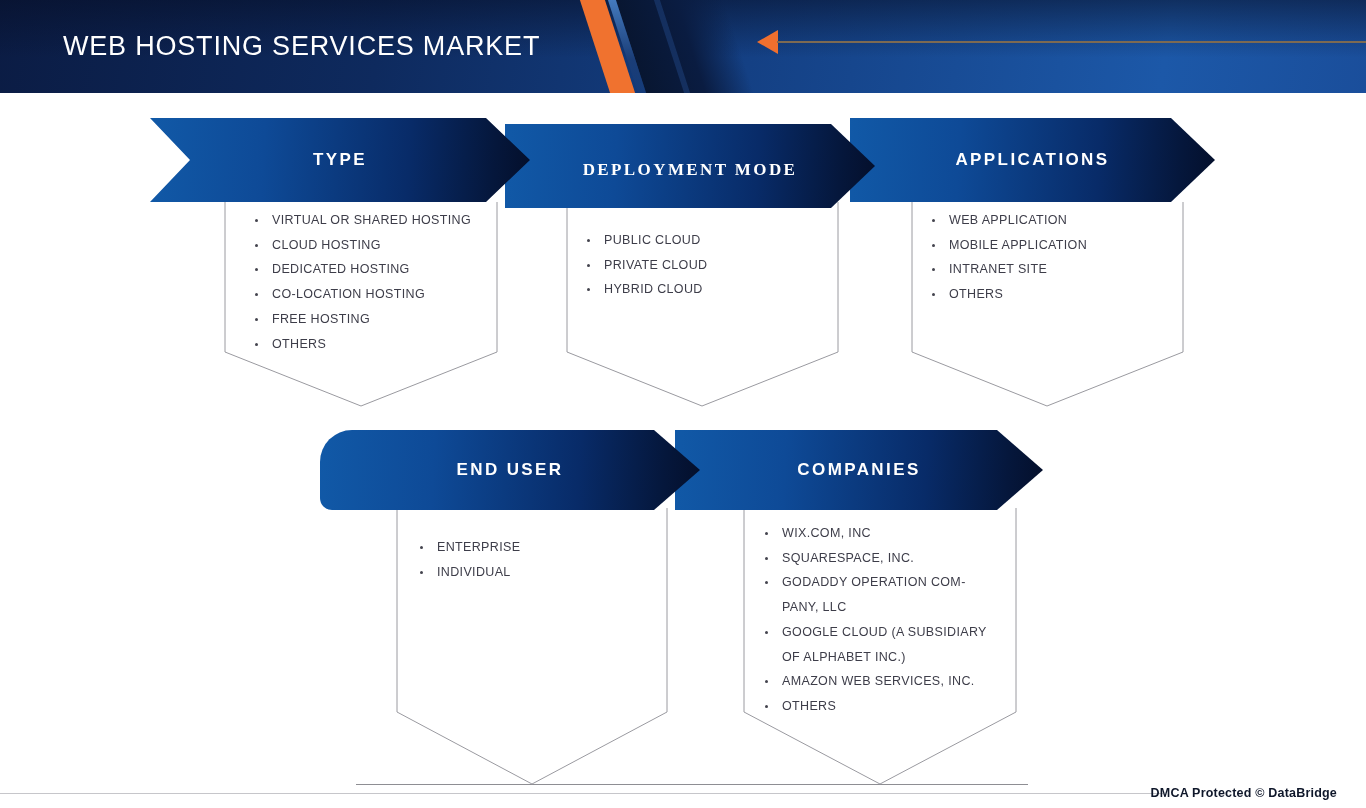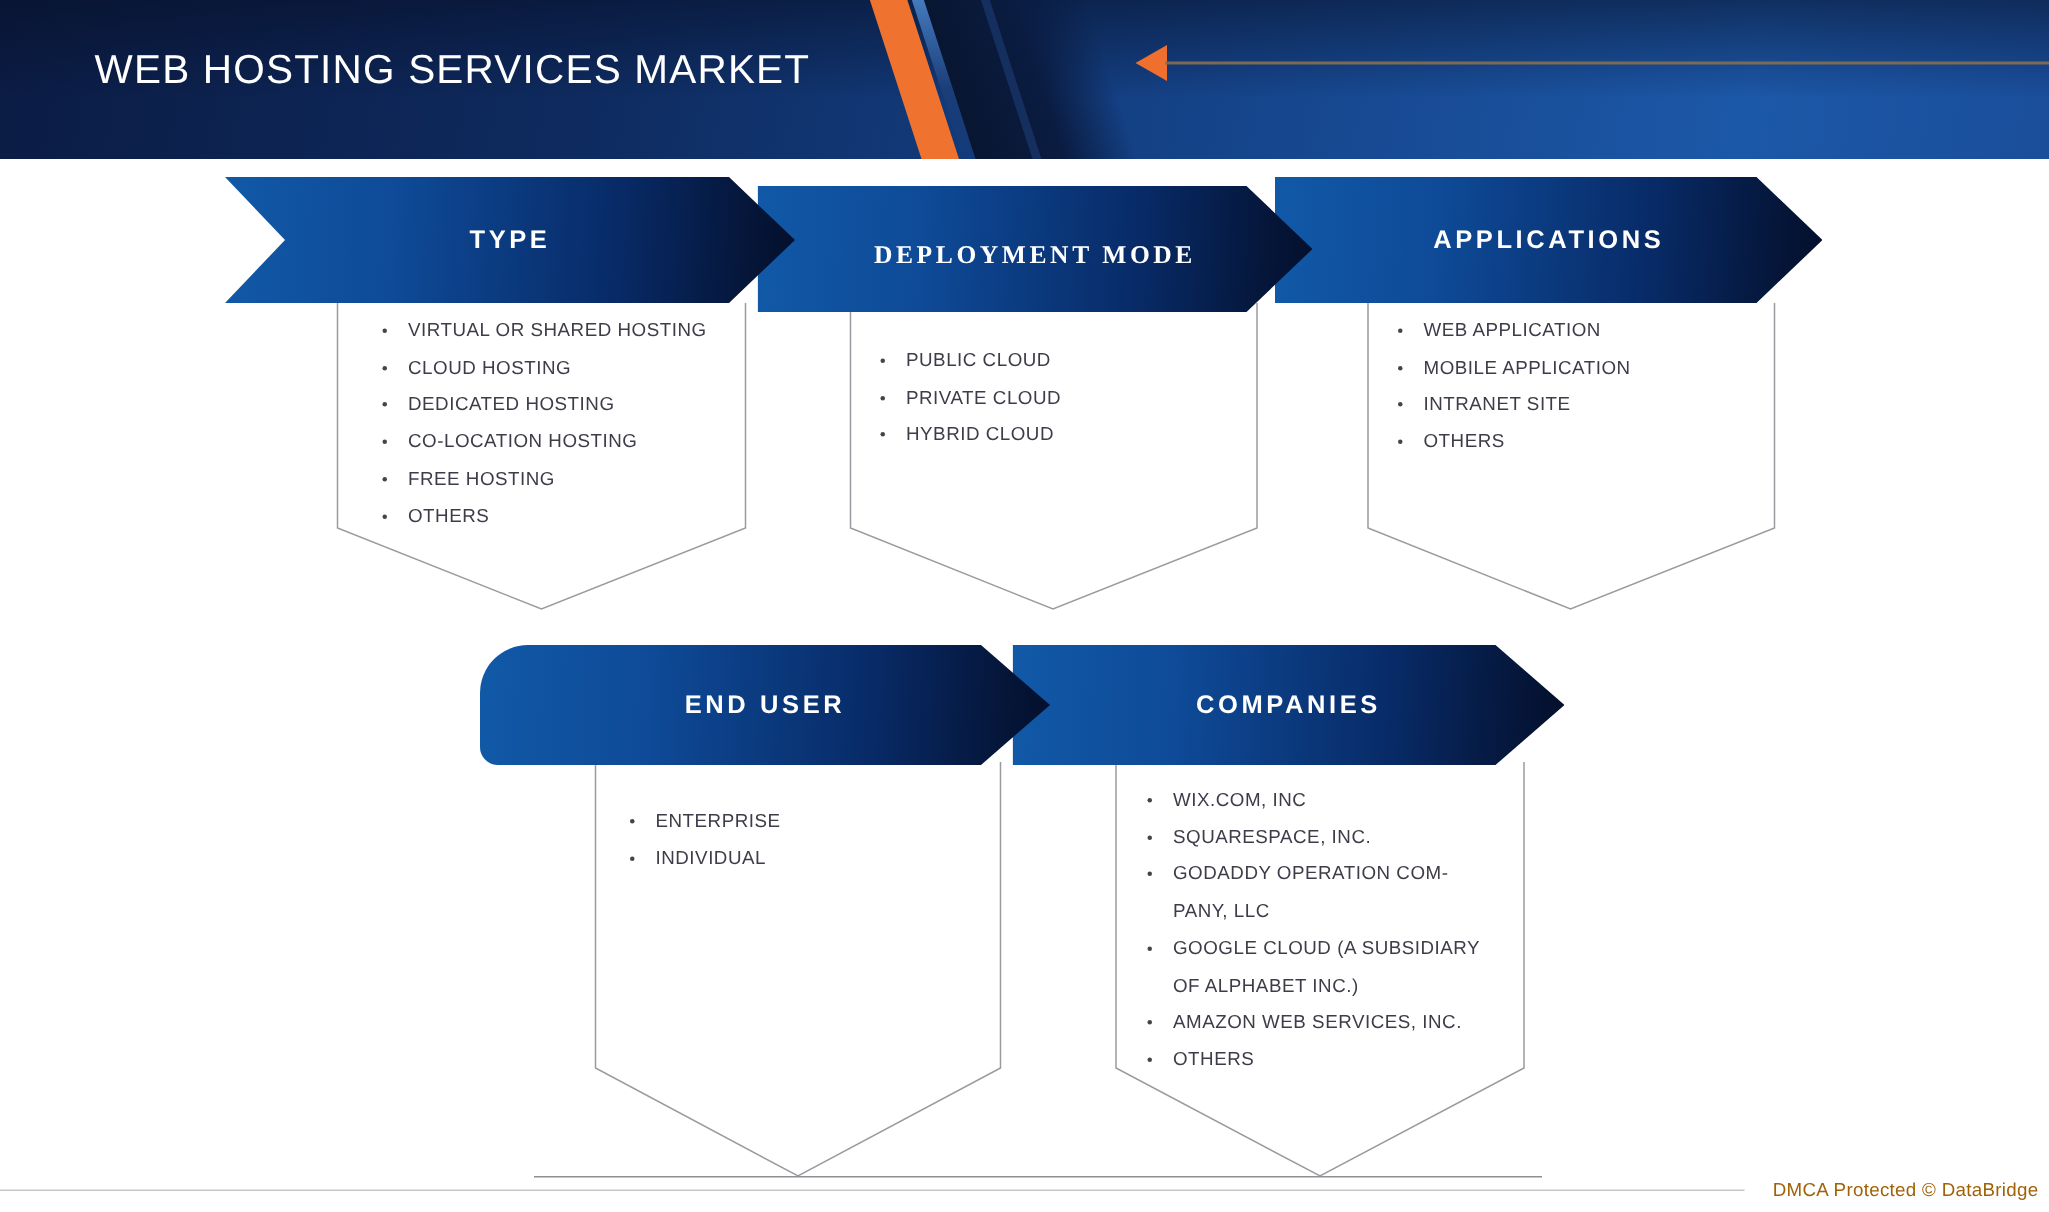--- a/index.html
+++ b/index.html
@@ -3,21 +3,21 @@
 <meta charset="utf-8">
 <style>
   html,body{margin:0;padding:0;background:#e8e8e8;}
   #canvas{
     position:relative;width:1366px;height:808px;background:#ffffff;
     font-family:"Liberation Sans", sans-serif;overflow:hidden;
   }
 
   
   #header{
-    position:absolute;left:0;top:0;width:1366px;height:106px;overflow:hidden;
+    position:absolute;left:0;top:0;width:1366px;height:93px;overflow:hidden;
     background:
       linear-gradient(to bottom, rgba(6,14,38,0.55), rgba(6,14,38,0) 62%),
       linear-gradient(100deg,#0B1C44 0%,#0E2A5E 28%,#144084 55%,#1C58A8 85%,#1A4E9B 100%);
   }
   #header .title{
     position:absolute;left:63px;top:0;height:93px;display:flex;align-items:center;
     color:#ffffff;font-size:27px;font-weight:500;letter-spacing:0.8px;white-space:nowrap;
   }
   .stripe{position:absolute;top:-12px;height:118px;transform:skewX(18deg);transform-origin:top left;}
   #stripe-navy{left:612px;width:108px;background:linear-gradient(90deg,#081631 0%,#0A1C41 55%,rgba(10,28,65,0) 100%);z-index:2;}
@@ -66,21 +66,21 @@
   }
   #list-type{left:253px;top:208px;width:240px;}
   #list-deployment{left:585px;top:208px;width:240px;margin-top:20px;}
   #list-applications{left:930px;top:208px;width:245px;}
   #list-enduser{left:418px;top:535px;width:240px;}
   #list-companies{left:763px;top:521px;width:248px;}
 
   
   #footer-line-a{position:absolute;left:356px;top:784px;width:672px;height:1px;background:#8E8E93;}
   #footer-line-b{position:absolute;left:0;top:793px;width:1163px;height:1px;background:#C6C6CA;}
-  #dmca{position:absolute;right:7px;top:786px;font-size:12.5px;color:#a16207;font-weight:400;letter-spacing:0.2px;}
+  #dmca{position:absolute;right:29px;top:786px;font-size:12.5px;color:#0f172a;font-weight:700;letter-spacing:0.2px;}
 </style>
 </head>
 <body>
 
 <div id="canvas">
 
   <div id="header">
     <div class="title">WEB HOSTING SERVICES MARKET</div>
     <div class="stripe" id="stripe-navy"></div>
     <div class="stripe" id="stripe-faint"></div>

